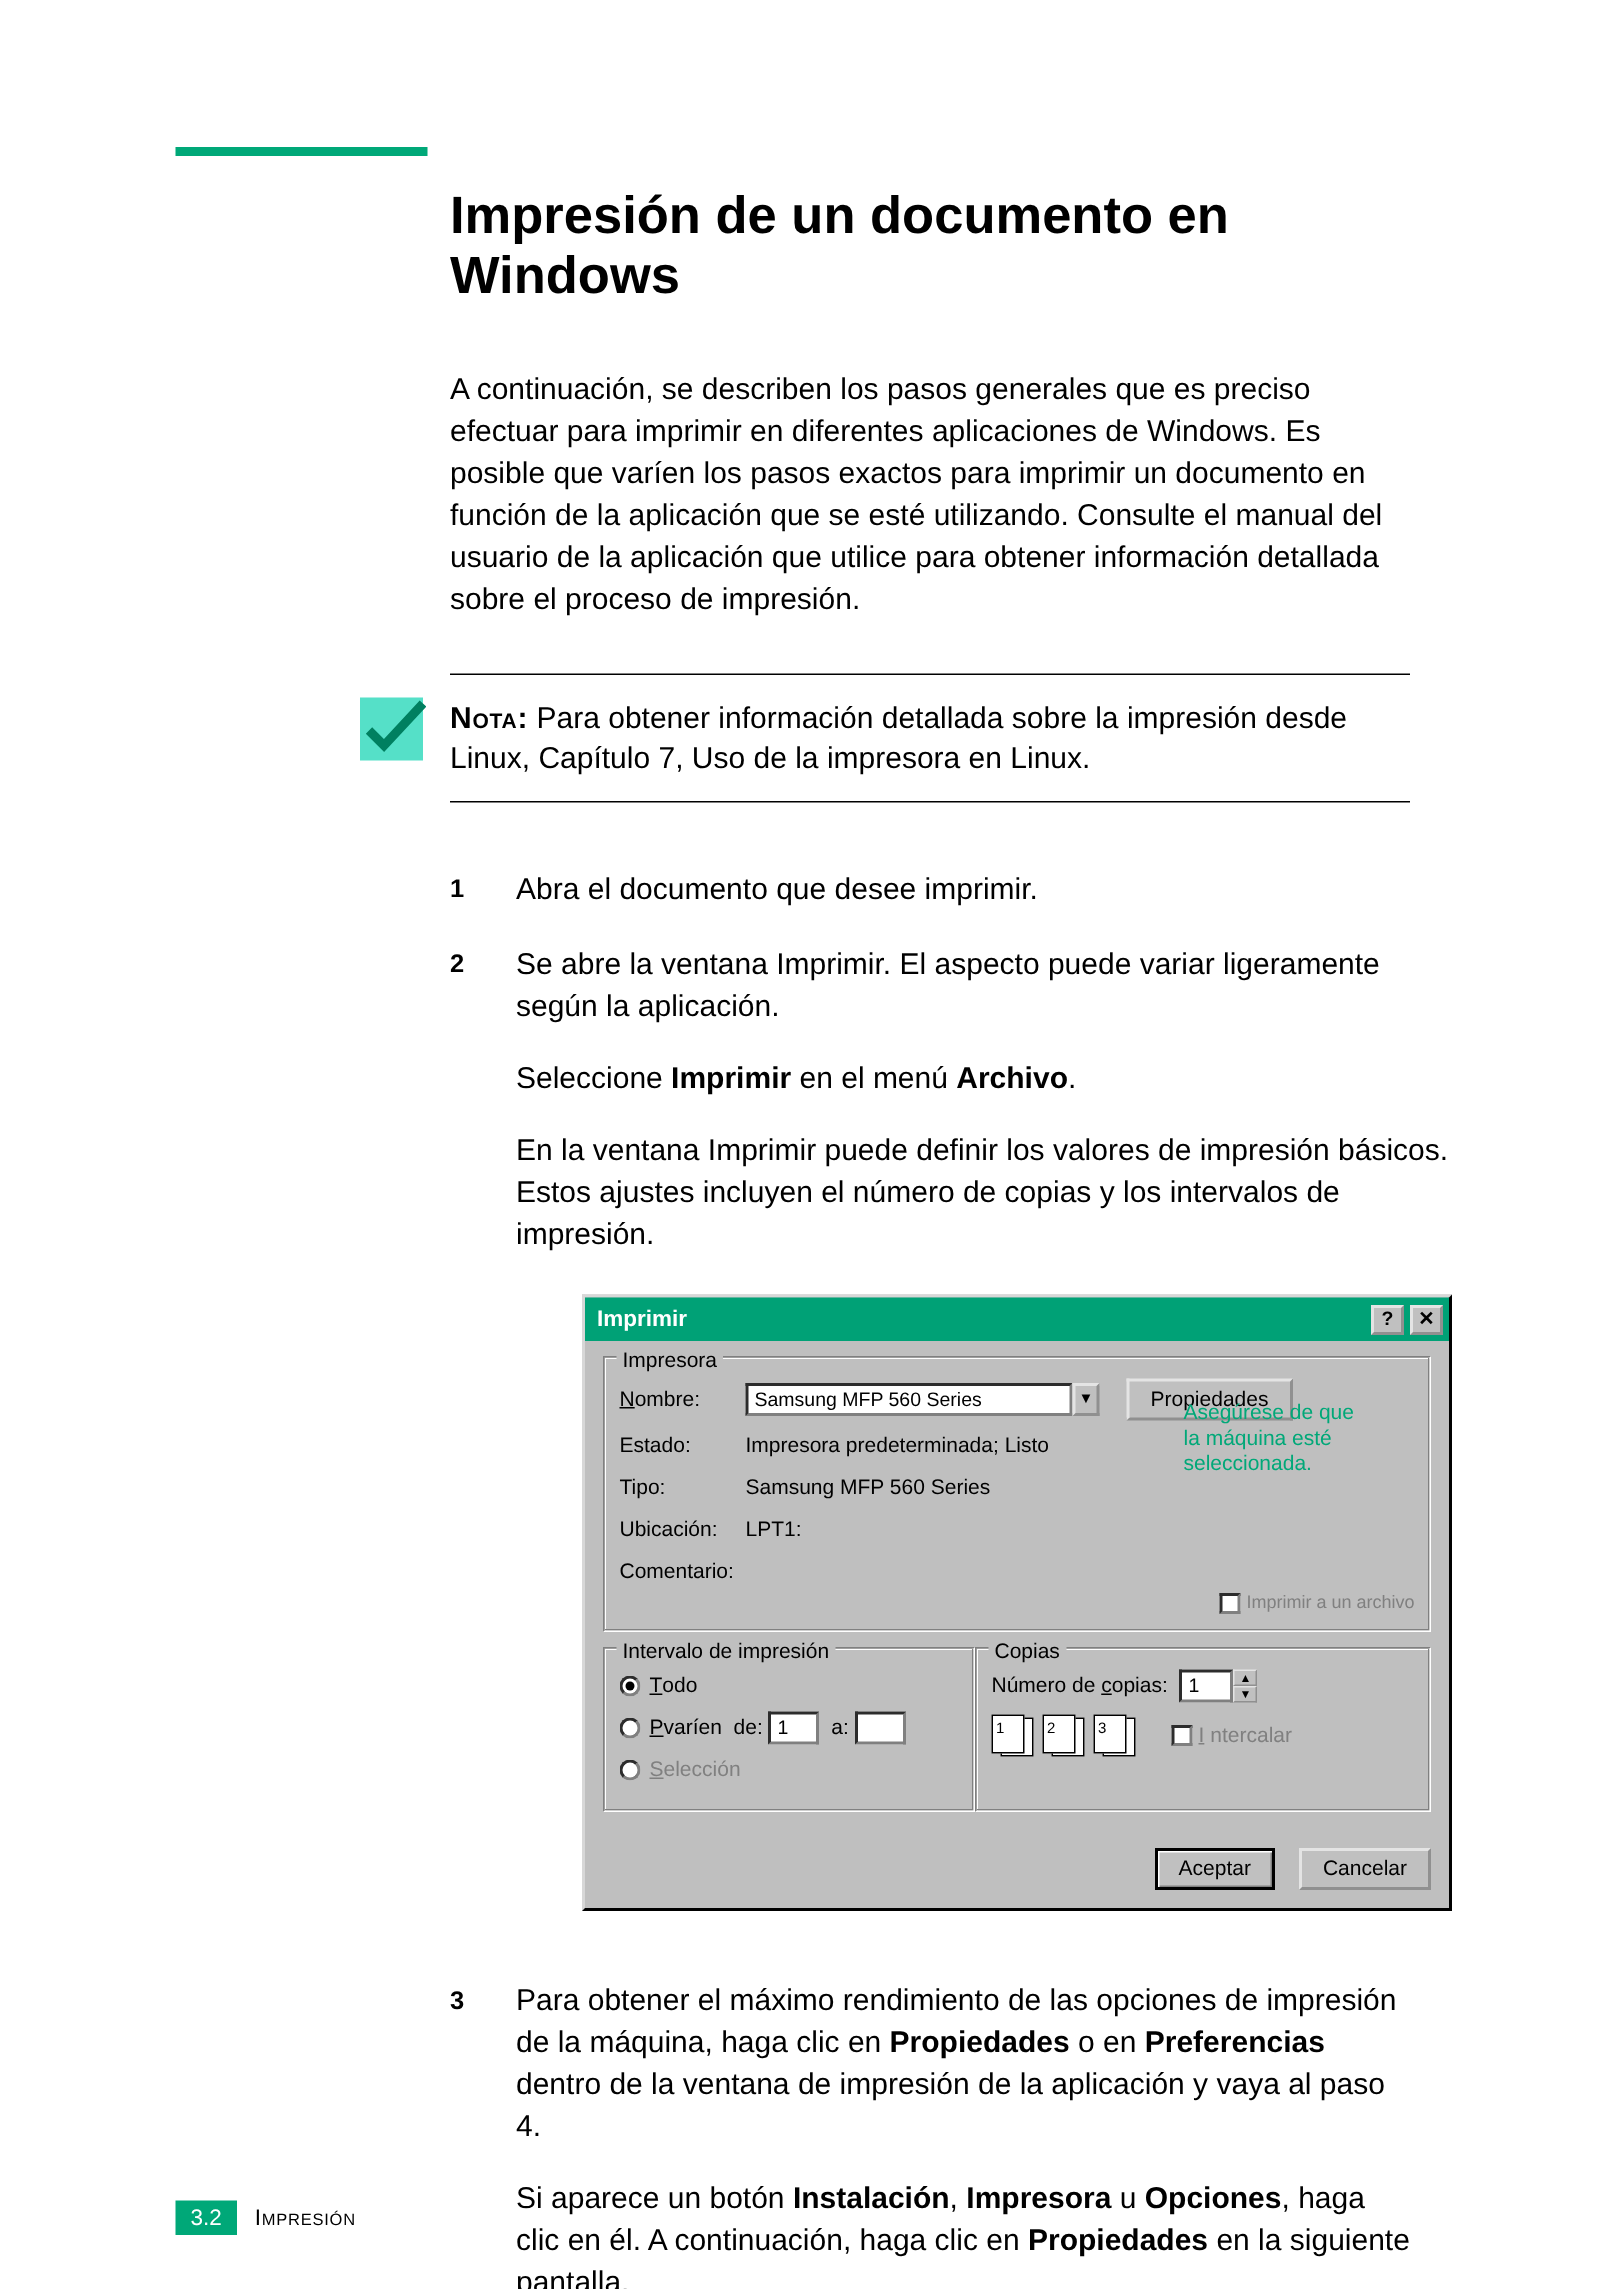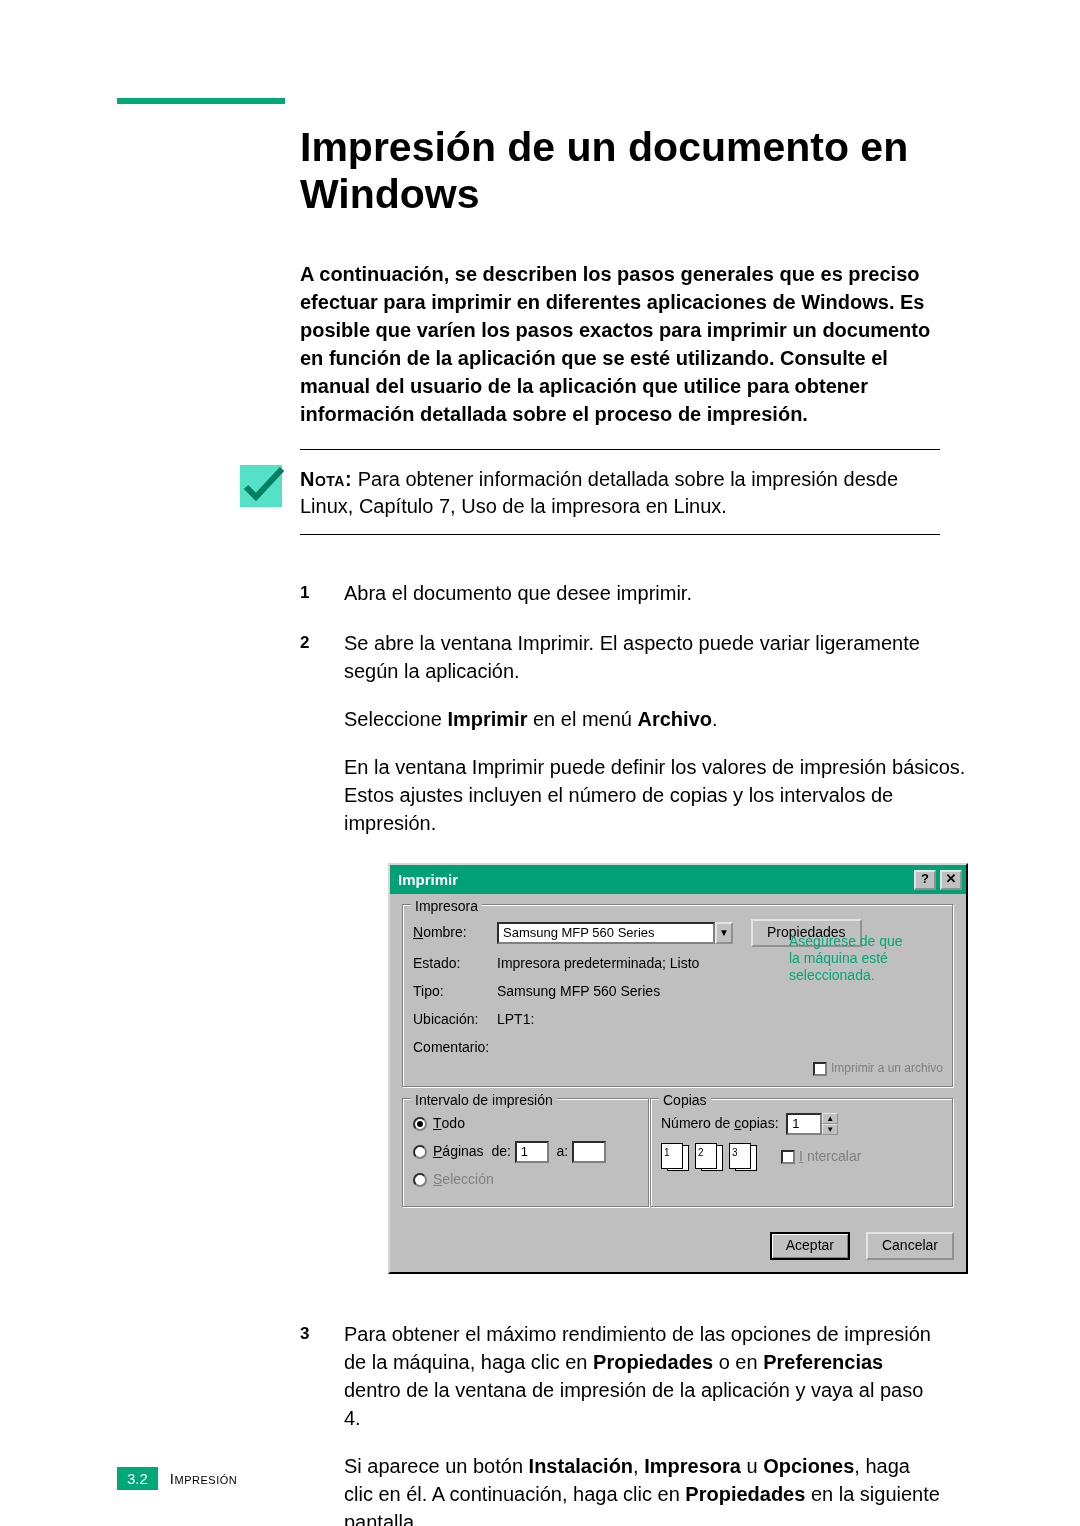--- a/index.html
+++ b/index.html
@@ -19,33 +19,32 @@
     width: 168px;
     background: #00a878;
   }
   .content {
     position: absolute;
     left: 300px;
     top: 124px;
     width: 640px;
   }
   .title {
-    font-size: 41px;
+    font-size: 35px;
     font-weight: bold;
     font-family: Arial, sans-serif;
     margin-bottom: 42px;
   }
   .intro {
     font-size: 20px;
     line-height: 1.4;
-    font-weight: bold;
   }
   .note-wrap {
     position: relative;
-    margin-top: 21px;
+    margin-top: 35px;
   }
   .note-icon {
     position: absolute;
     left: -62px;
     top: 14px;
   }
   .note-hr {
     border: none;
     border-top: 1px solid #000;
     margin: 0;
@@ -262,21 +261,21 @@
               <div class="lower">
                 <div class="grp" style="flex:0 0 248px;">
                   <div class="grp-legend">Intervalo de impresión</div>
                   <div class="grp-row">
                     <span class="radio sel"></span>
                     <u>T</u>
                       <span>odo</span>
                   </div>
                   <div class="grp-row">
                     <span class="radio"></span>
-                    <u>P</u><span>áginas</span>&nbsp;&nbsp;
+                    <u>P</u><span>varíen</span>&nbsp;&nbsp;
                     <span>de:</span>&nbsp;
                     <div class="sunken-input" style="width:34px;">1</div>&nbsp;&nbsp;
                     <span>a:</span>&nbsp;
                     <div class="sunken-input" style="width:34px;"></div>
                   </div>
                   <div class="grp-row disabled-txt">
                     <span class="radio"></span>
                     <u>S</u>
                       <span>elección</span>
                   </div>

